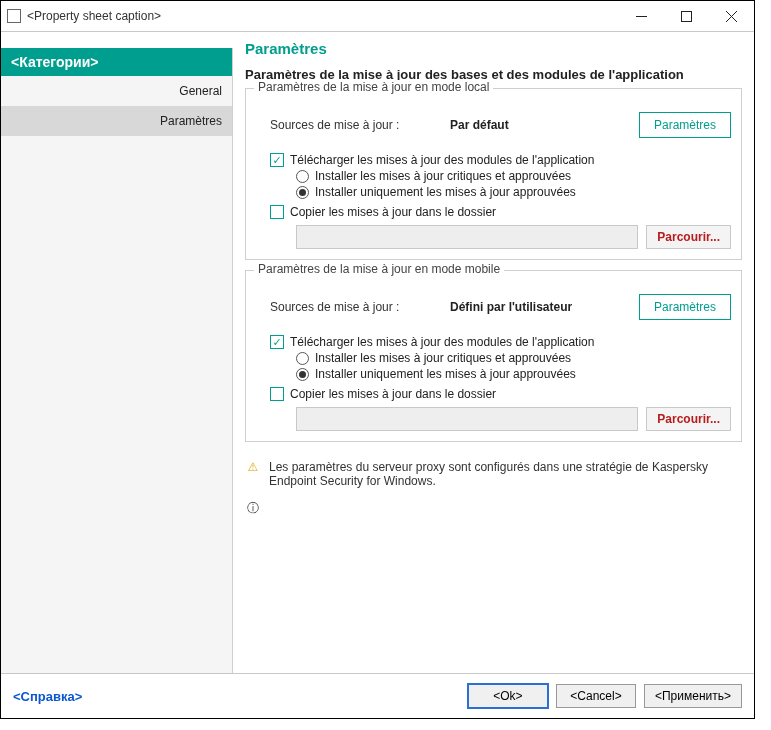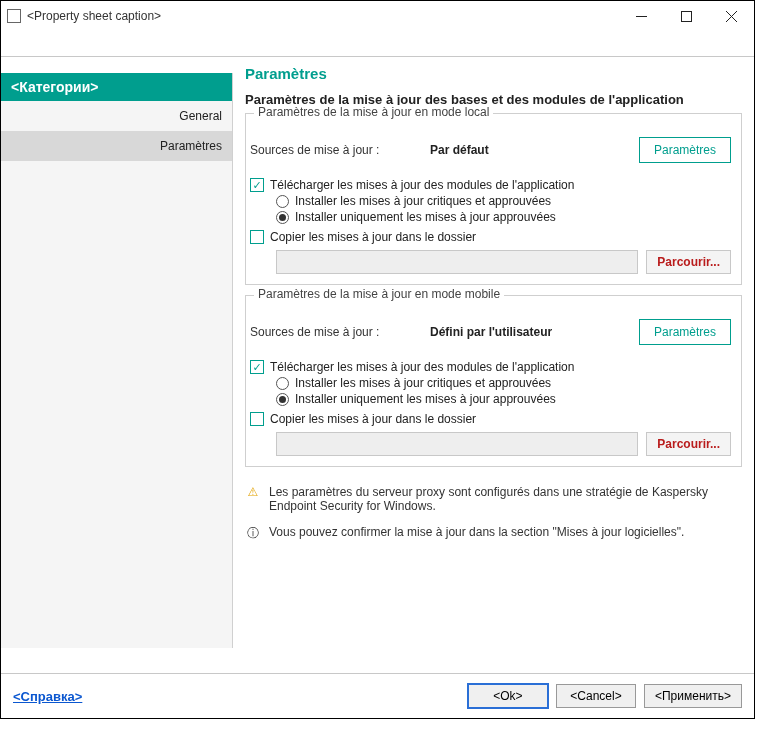--- a/index.html
+++ b/index.html
@@ -1,20 +1,20 @@
 <!DOCTYPE html>
 <html><head>
 <meta charset="utf-8">
 <style>
   * { box-sizing: border-box; font-family: "Segoe UI", Tahoma, sans-serif; }
   html, body { margin:0; padding:0; }
   body { background:#fff; }
   .window {
     width:755px; height:719px; border:1px solid #000; background:#fff;
-    display:flex; flex-direction:column; overflow:hidden;gap:25px;
+    display:flex; flex-direction:column; overflow:hidden;
   }
   .titlebar {
     height:30px; display:flex; align-items:center; padding:0 0 0 6px;
     font-size:12px; color:#333; background:#fff;
   }
   .titlebar .app-icon {
     width:14px; height:14px; border:1px solid #666; margin-right:6px;
     display:inline-block;
   }
   .titlebar .title { flex:1; }
@@ -43,21 +43,21 @@
     flex:1; background:#fff; display:flex; flex-direction:column; overflow:auto;
     padding:0;
   }
   .main-hdr {
     color:#009e8e; font-size:15px; font-weight:bold; padding:8px 12px 6px 12px;
   }
   .section-title {
     font-weight:bold; font-size:13px; color:#222; padding:4px 12px 6px 12px;
   }
   .fieldset {
-    border:1px solid #cfcfcf; margin:0 12px 10px 12px; padding:8px 10px 10px 4px;
+    border:1px solid #cfcfcf; margin:0 12px 10px 12px; padding:8px 10px 10px 24px;
     position:relative; font-size:12px; color:#222;
   }
   .fieldset .legend {
     position:absolute; top:-9px; left:8px; background:#fff; padding:0 4px;
     font-size:12px; color:#444;
   }
   .row { display:flex; align-items:center; margin:15px 0; }
   .lbl { color:#333; }
   .srclabel { width:180px; }
   .srcvalue { font-weight:bold; flex:1; }
@@ -89,21 +89,21 @@
   }
   .folder-row { display:flex; align-items:center; margin:6px 0 0 26px; }
   .info-block { display:flex; gap:8px; margin:8px 12px 4px 12px; font-size:12px; color:#333; }
   .info-icon { width:16px; flex-shrink:0; text-align:center; }
   .warn { color:#e2a100; }
   .footer {
     border-top:1px solid #c8c8c8; padding:10px 12px; display:flex; align-items:center;
     background:#fff;
   }
   .help-link {
-    color:#0b57d0; text-decoration:underline; font-weight:bold; font-size:13px;
+    color:#0b57d0; font-weight:bold; font-size:13px;
   }
   .footer-spacer { flex:1; }
   .dlg-btn {
     border:1px solid #999; background:#f0f0f0; padding:4px 10px; font-size:12px;
     margin-left:8px; min-width:80px; text-align:center; cursor:default;
   }
   .dlg-btn.default { border:1px solid #2a6fd6; outline:1px solid #2a6fd6; }
 </style>
 </head>
 <body>
@@ -214,21 +214,20 @@
           <span class="browse-btn">Parcourir...</span>
         </div>
       </div>
 
       <div class="info-block">
         <span class="info-icon warn">⚠</span>
         <span>Les paramètres du serveur proxy sont configurés dans une stratégie de Kaspersky Endpoint Security for Windows.</span>
       </div>
       <div class="info-block">
         <span class="info-icon">ⓘ</span>
-        <span>Vous pouvez confirmer la mise à jour dans la section "Mises à jour logicielles".</span>
       </div>
 
     </div>
   </div>
 
   <div class="footer">
     <span class="help-link">&lt;Справка&gt;</span>
     <span class="footer-spacer"></span>
     <span class="dlg-btn default">&lt;Ok&gt;</span>
     <span class="dlg-btn">&lt;Cancel&gt;</span>

